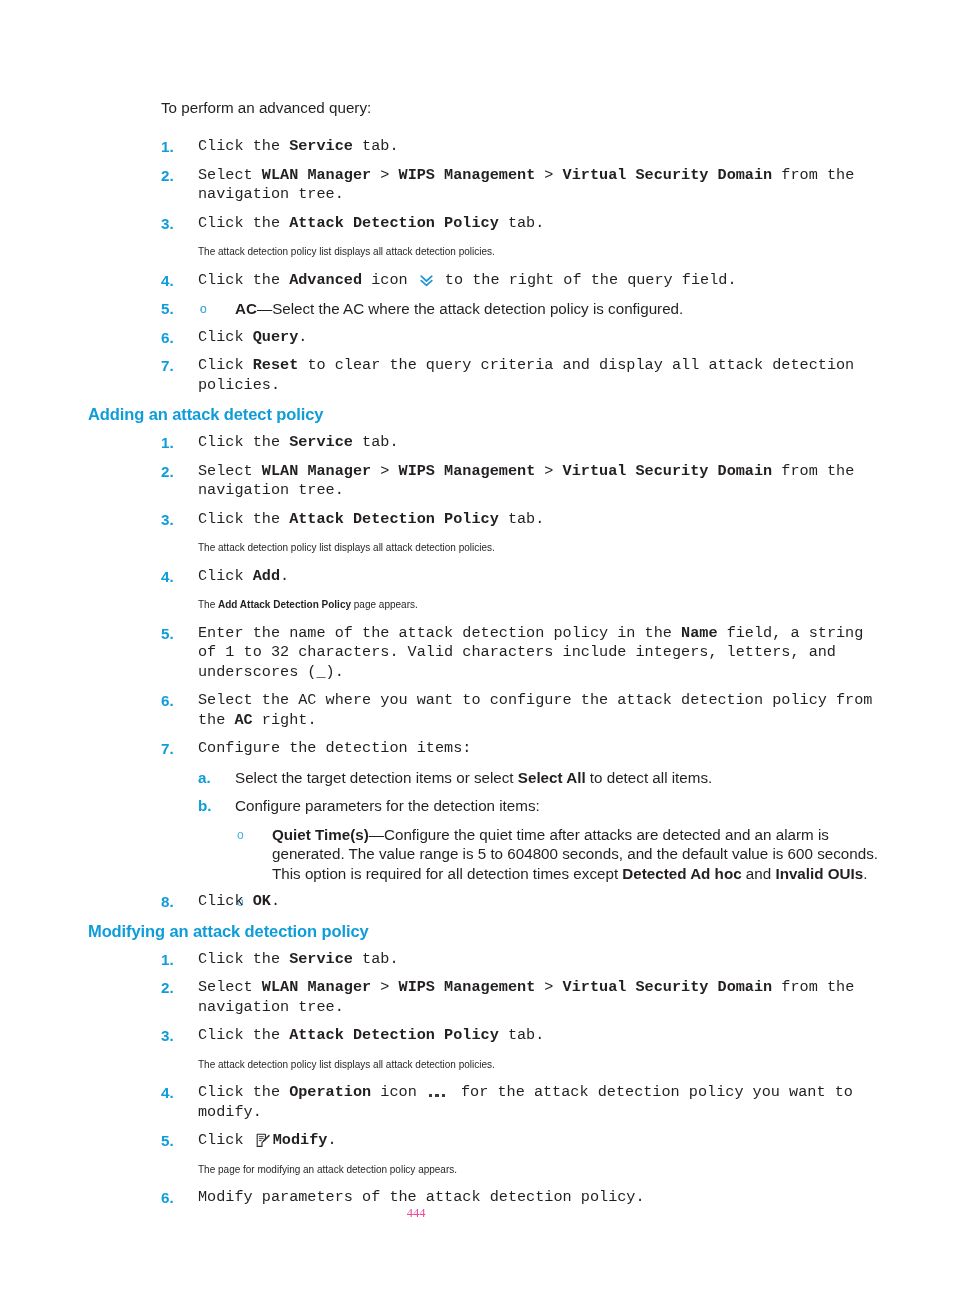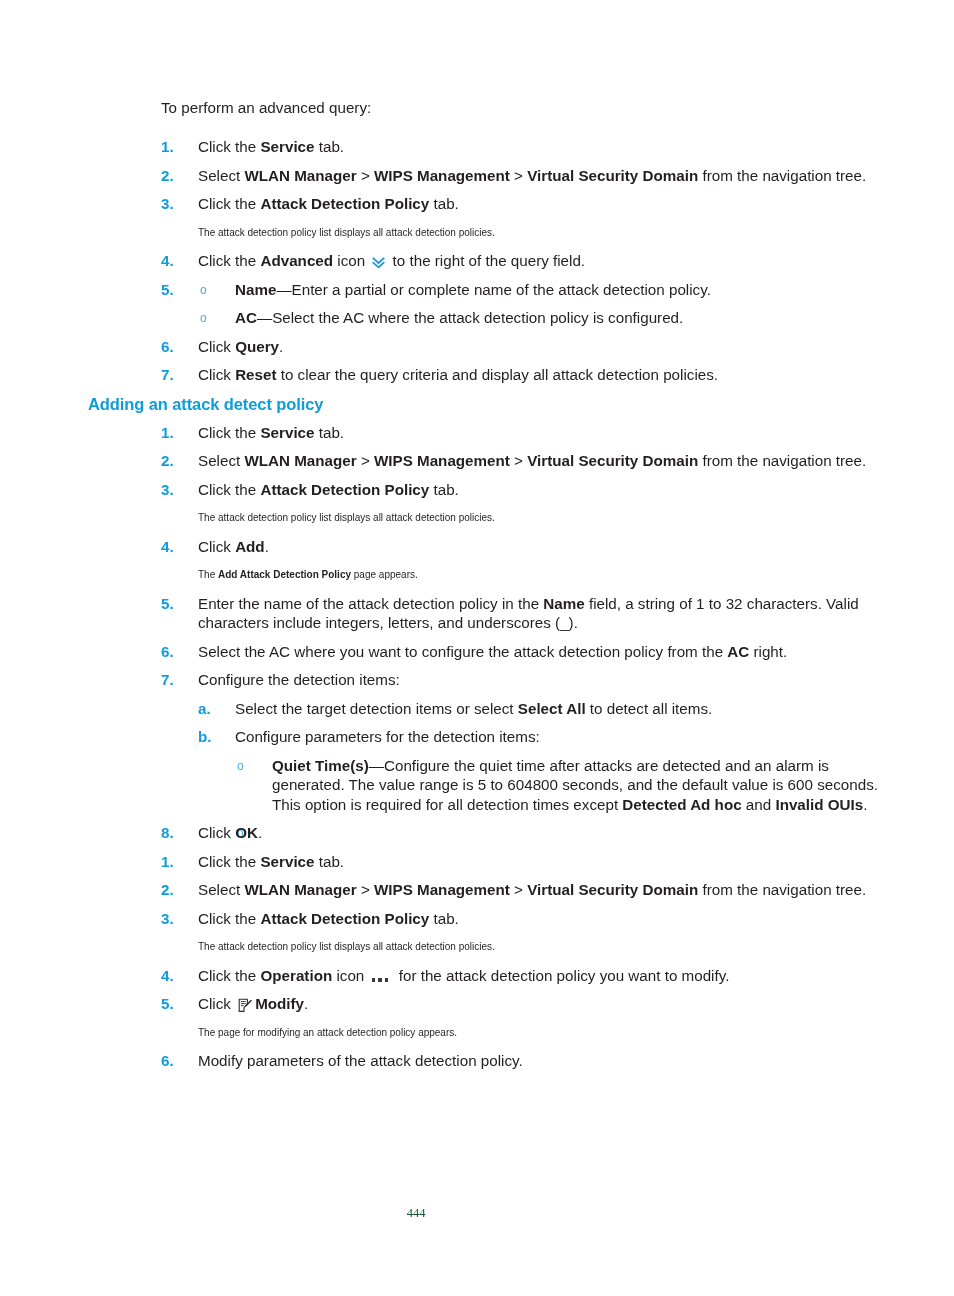--- a/index.html
+++ b/index.html
@@ -68,20 +68,21 @@
     top: 0;
     width: 28px;
     text-align: left;
     color: #0e9dd9;
     font-weight: bold;
     font-size: 15.2px;
     line-height: 19.5px;
   }
   ol.steps > li > .step-text {
     display: block;
+    font-family: Liberation Mono, monospace;
   }
 
   
   .result {
     margin: 9px 0 0 0;
     font-size: 10px;
     line-height: 19.5px;
   }
 
   
@@ -173,21 +174,21 @@
   .edit-icon svg { display: block; }
 
   
   .page-number {
     position: absolute;
     left: 0;
     top: 1206px;
     width: 832px;
     text-align: center;
     font-size: 12.5px;
-    color: #14532d;
+    color: #ec4899;
     font-family: "Liberation Serif", serif;
   }
 </style>
 </head>
 <body>
 
 <div class="page">
   <div class="content">
 
     <p class="lead">To perform an advanced query:</p>
@@ -216,21 +217,20 @@
                 <path d="M1.2 2.2 L6.5 7.0 L11.8 2.2" fill="none" stroke="#2196d3" stroke-width="1.7" stroke-linecap="round" stroke-linejoin="round"></path>
                 <path d="M1.2 6.6 L6.5 11.4 L11.8 6.6" fill="none" stroke="#2196d3" stroke-width="1.7" stroke-linecap="round" stroke-linejoin="round"></path>
               </svg></span><span> to the right of the query field.</span></span>
       </li>
 
       <li>
         <span class="marker">5.</span>
         <ul class="obullets">
           <li>
             <span class="marker">o</span>
-            <span><b>Name</b><span>—Enter a partial or complete name of the attack detection policy.</span></span>
           </li>
           <li>
             <span class="marker">o</span>
             <span><b>AC</b><span>—Select the AC where the attack detection policy is configured.</span></span>
           </li>
         </ul>
       </li>
 
       <li>
         <span class="marker">6.</span>
@@ -308,20 +308,21 @@
         </ol>
       </li>
 
       <li>
         <span class="marker">8.</span>
         <span class="step-text"><span>Click </span><b>OK</b><span>.</span></span>
       </li>
 
     </ol>
 
+    <h2 class="section-heading">Modifying an attack detection policy</h2>
 
     <ol class="steps">
 
       <li>
         <span class="marker">1.</span>
         <span class="step-text"><span>Click the </span><b>Service</b><span> tab.</span></span>
       </li>
 
       <li>
         <span class="marker">2.</span>

